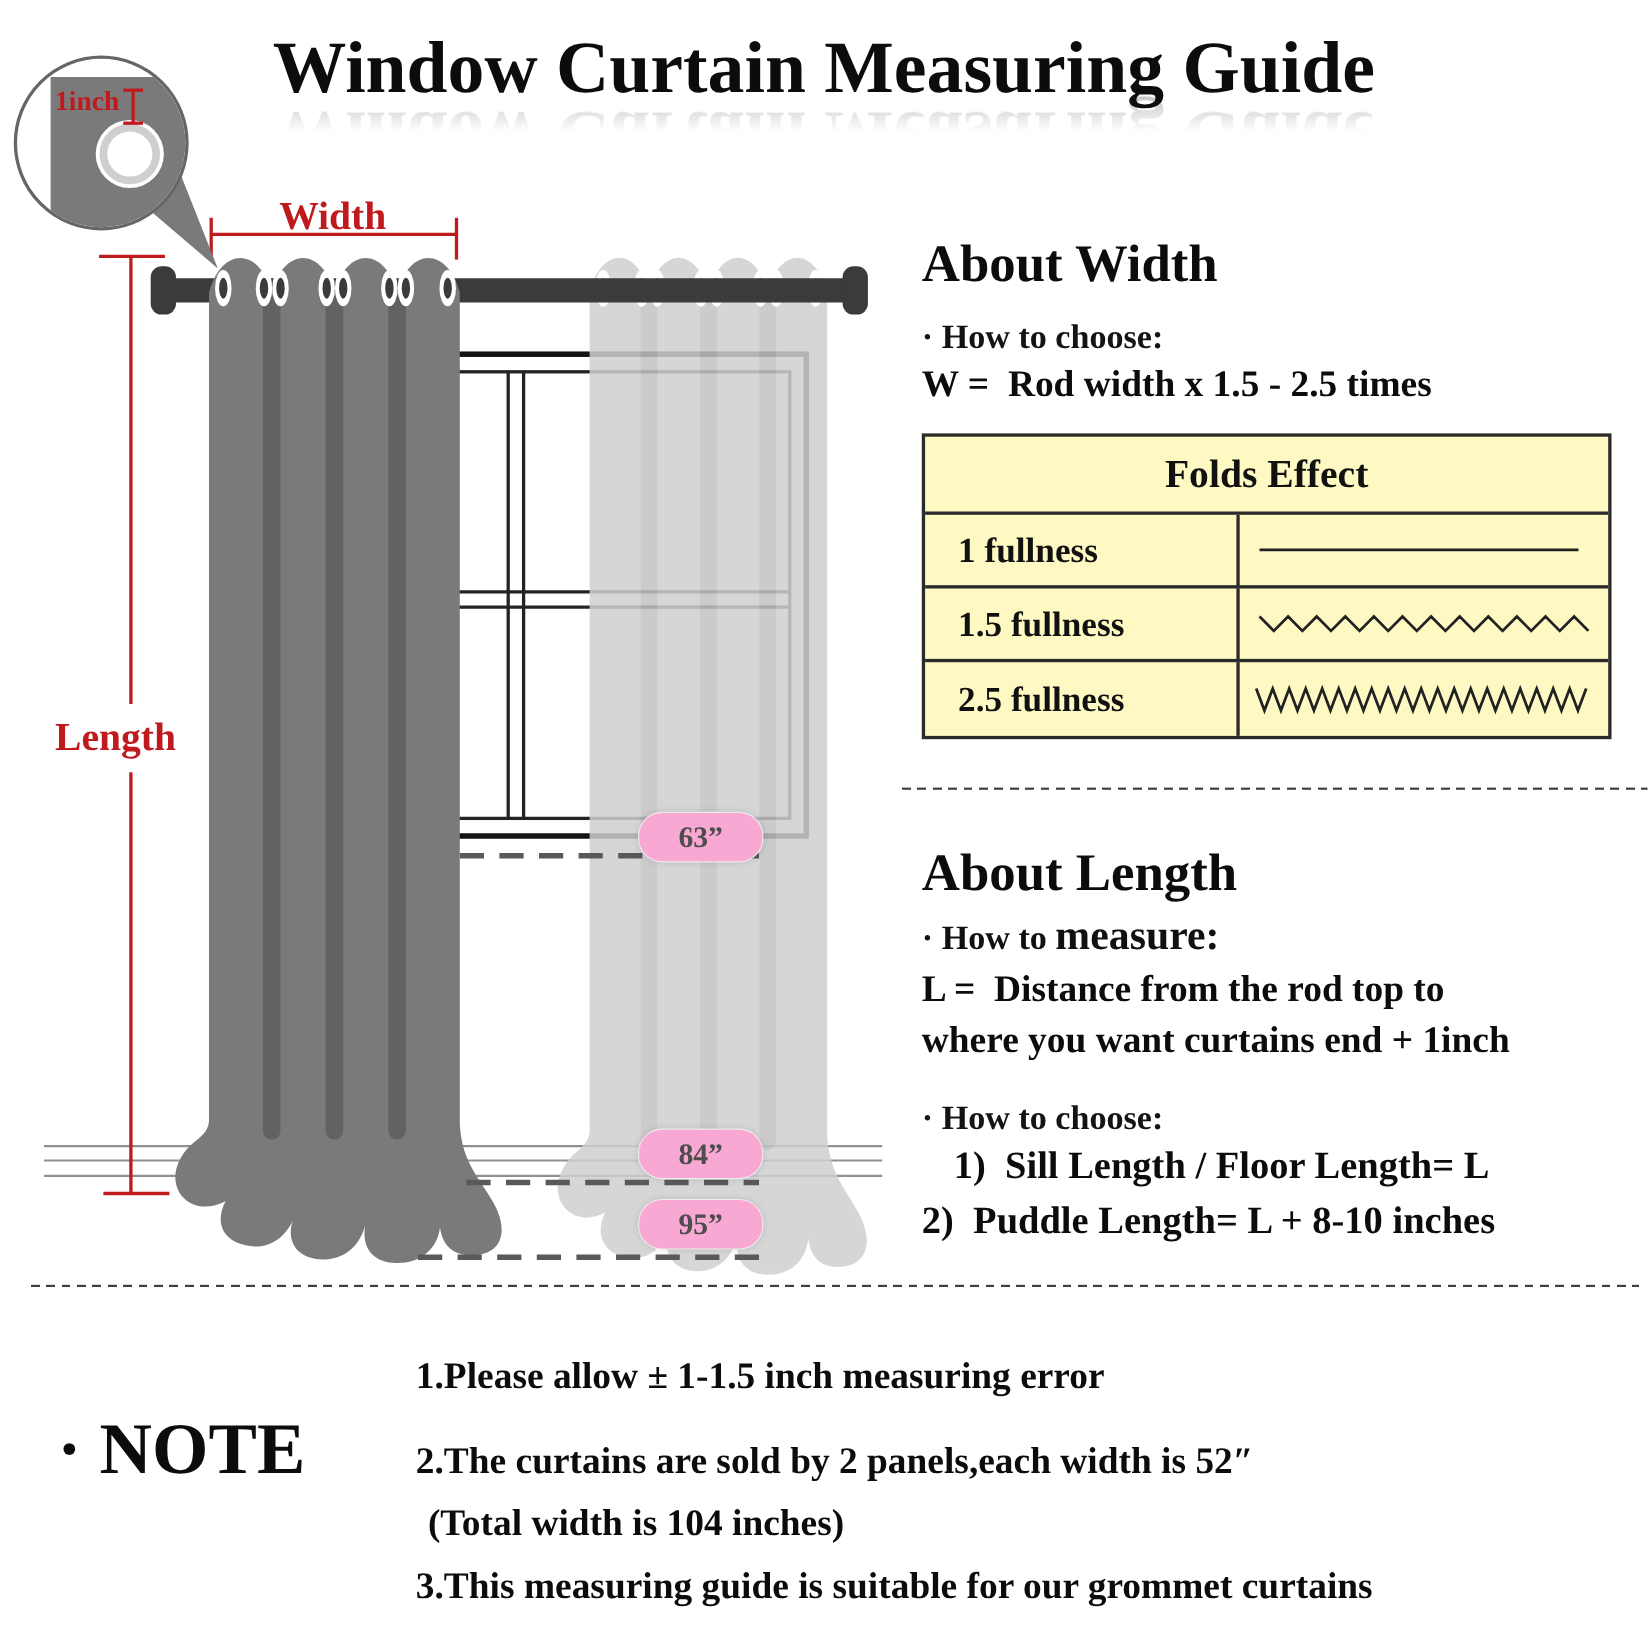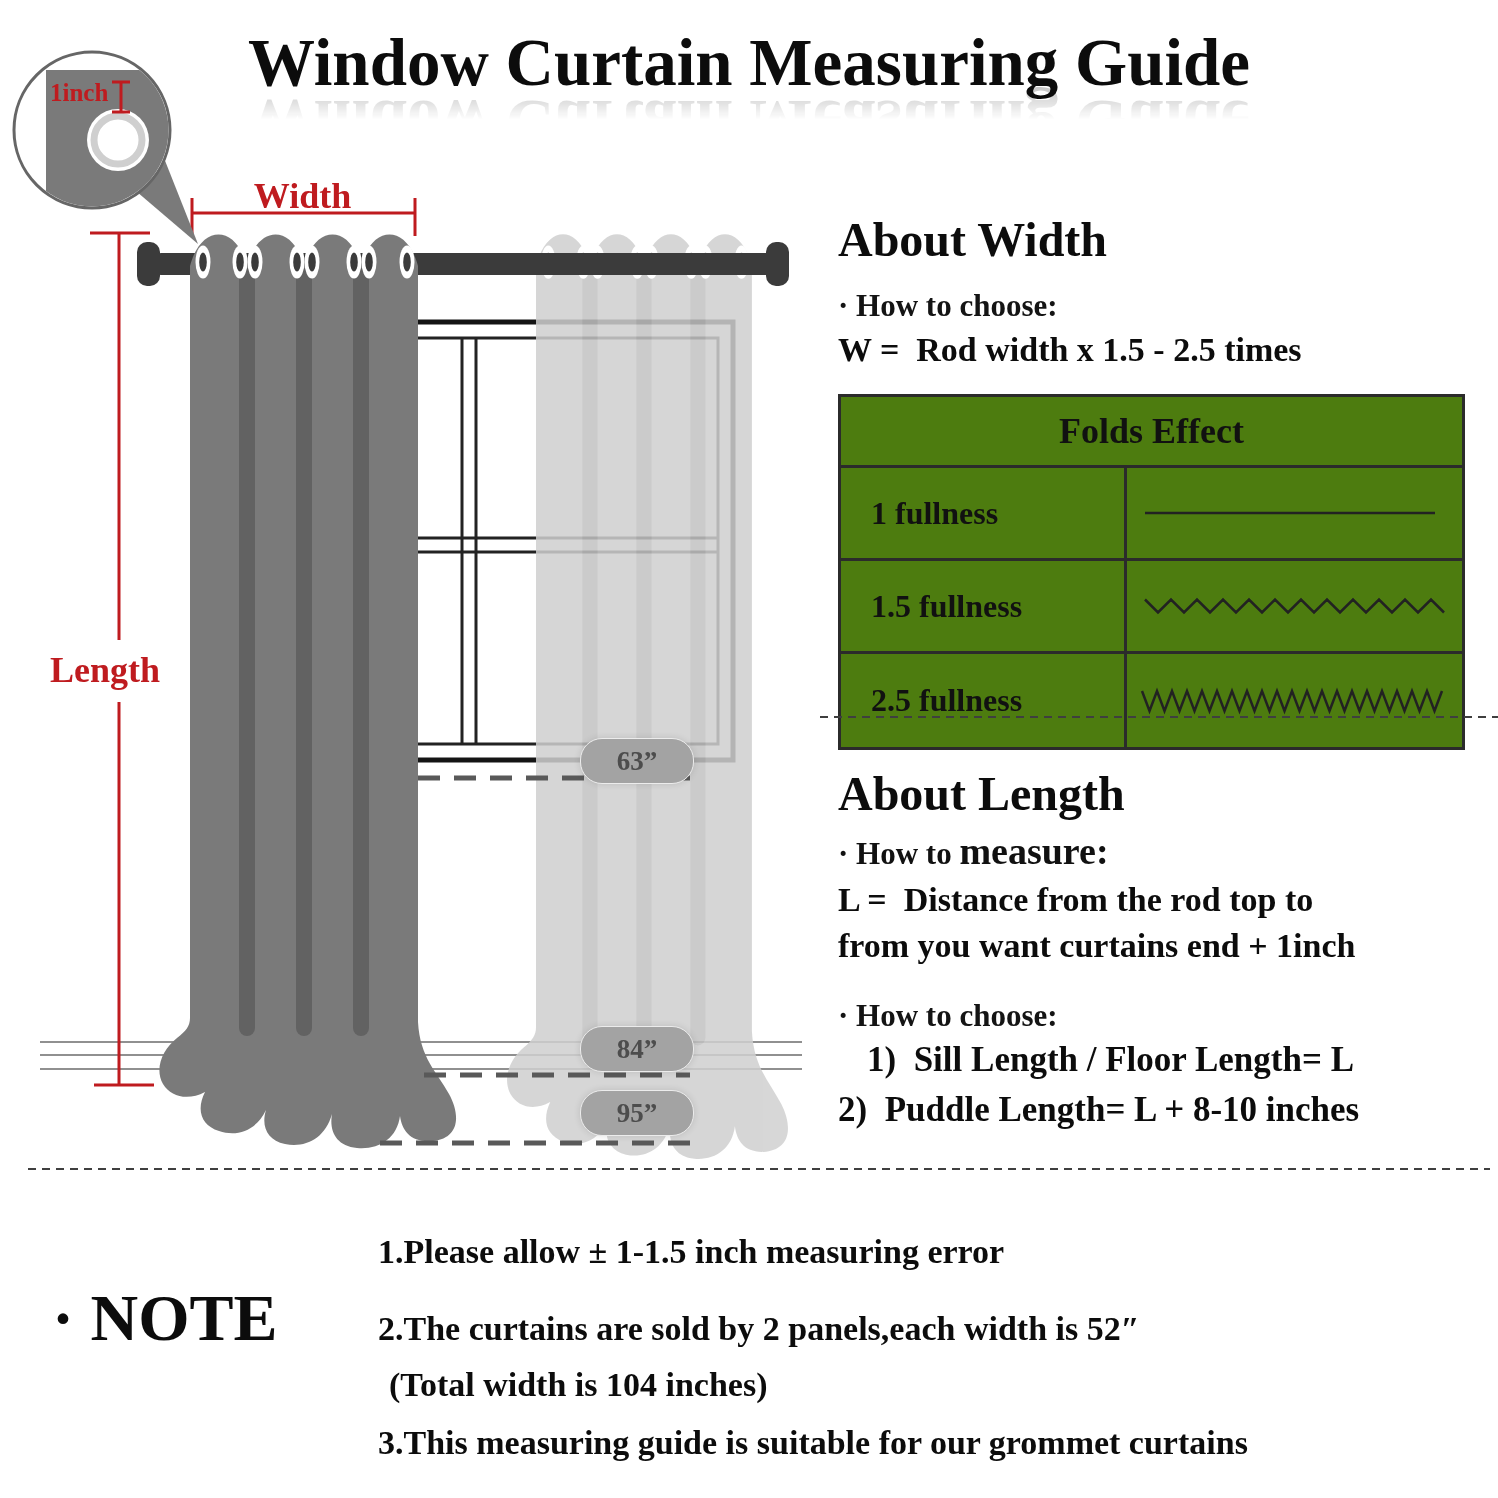--- a/index.html
+++ b/index.html
@@ -12,36 +12,36 @@
     position:absolute; left:0; top:24px; width:1498px; text-align:center;
     font-size:67px; font-weight:bold; color:#0c0c0c; letter-spacing:0px;
     -webkit-box-reflect: below -16px linear-gradient(rgba(0,0,0,0) 55%, rgba(0,0,0,0.25));
   }
   .diagram-svg { position:absolute; left:0; top:0; width:1498px; height:1498px; }
   .panel-stripe { fill: var(--stripe,#666); }
   .grommet-ring { fill:#ffffff; }
   .grommet-hole { fill: var(--hole,#3b3b3b); }
   .red-label { position:absolute; color:#bf1b1f; font-weight:bold; line-height:1; }
   .pill {
-    position:absolute; width:112px; height:44px; background:#a3a3a3;
+    position:absolute; width:112px; height:44px; background:#f9a8d4;
     border:1px solid #ececec; border-radius:22px; box-shadow:0 0 7px rgba(0,0,0,0.12);
     display:flex; align-items:center; justify-content:center;
     font-size:27px; font-weight:bold; color:#4d4d4d;
   }
   .col-text { position:absolute; left:838px; line-height:1.15; white-space:pre-wrap; }
   .heading { font-size:48px; font-weight:bold; color:#0c0c0c; }
   .bullet  { font-size:31px; font-weight:bold; color:#141414; }
   .formula { font-size:34px; font-weight:bold; color:#0c0c0c; }
   .choice  { font-size:35px; font-weight:bold; color:#0c0c0c; }
   .measure-line { display:flex; align-items:baseline; }
   .measure-prefix { font-size:31px; font-weight:bold; }
   .measure-em { font-size:38px; font-weight:bold; }
   .folds-table {
-    position:absolute; left:838px; top:394px; width:627px; height:356px;
-    border:3px solid #2b2b2b; box-sizing:border-box; background:#4d7c0f;
+    position:absolute; left:838px; top:394px; width:627px; height:278px;
+    border:3px solid #2b2b2b; box-sizing:border-box; background:#fef9c3;
     display:grid; grid-template-columns:286px 1fr; grid-template-rows:71px 1fr 1fr 1fr;
   }
   .folds-header {
     grid-column:1 / span 2; border-bottom:3px solid #2b2b2b;
     display:flex; align-items:center; justify-content:center;
     font-size:36px; font-weight:bold;
   }
   .fold-label {
     border-bottom:3px solid #2b2b2b; border-right:3px solid #2b2b2b;
     display:flex; align-items:center; padding-left:30px;
@@ -213,21 +213,21 @@
   </div>
 
   <div class="dashed-divider" style="left:820px; top:716px; width:678px;"></div>
 
   <div class="col-text heading" style="top:766px;">About Length</div>
   <div class="col-text measure-line" style="top:830px;">
     <span class="measure-prefix">· How to </span>
     <span class="measure-em">measure:</span>
   </div>
   <div class="col-text formula" style="top:880px;">L =  Distance from the rod top to</div>
-  <div class="col-text formula" style="top:926px;">from you want curtains end + 1inch</div>
+  <div class="col-text formula" style="top:926px;">where you want curtains end + 1inch</div>
   <div class="col-text bullet" style="top:998px;">· How to choose:</div>
   <div class="col-text choice" style="top:1040px;margin-left:29px;">1)  Sill Length / Floor Length= L</div>
   <div class="col-text choice" style="top:1090px;">2)  Puddle Length= L + 8-10 inches</div>
 
   <div class="dashed-divider" style="left:28px; top:1168px; width:1462px;"></div>
 
   <div class="note-heading">· NOTE</div>
   <div class="note-item" style="top:1233px;">1.Please allow ± 1-1.5 inch measuring error</div>
   <div class="note-item" style="top:1310px;">2.The curtains are sold by 2 panels,each width is 52″</div>
   <div class="note-item" style="top:1366px;margin-left:11px;">(Total width is 104 inches)</div>

